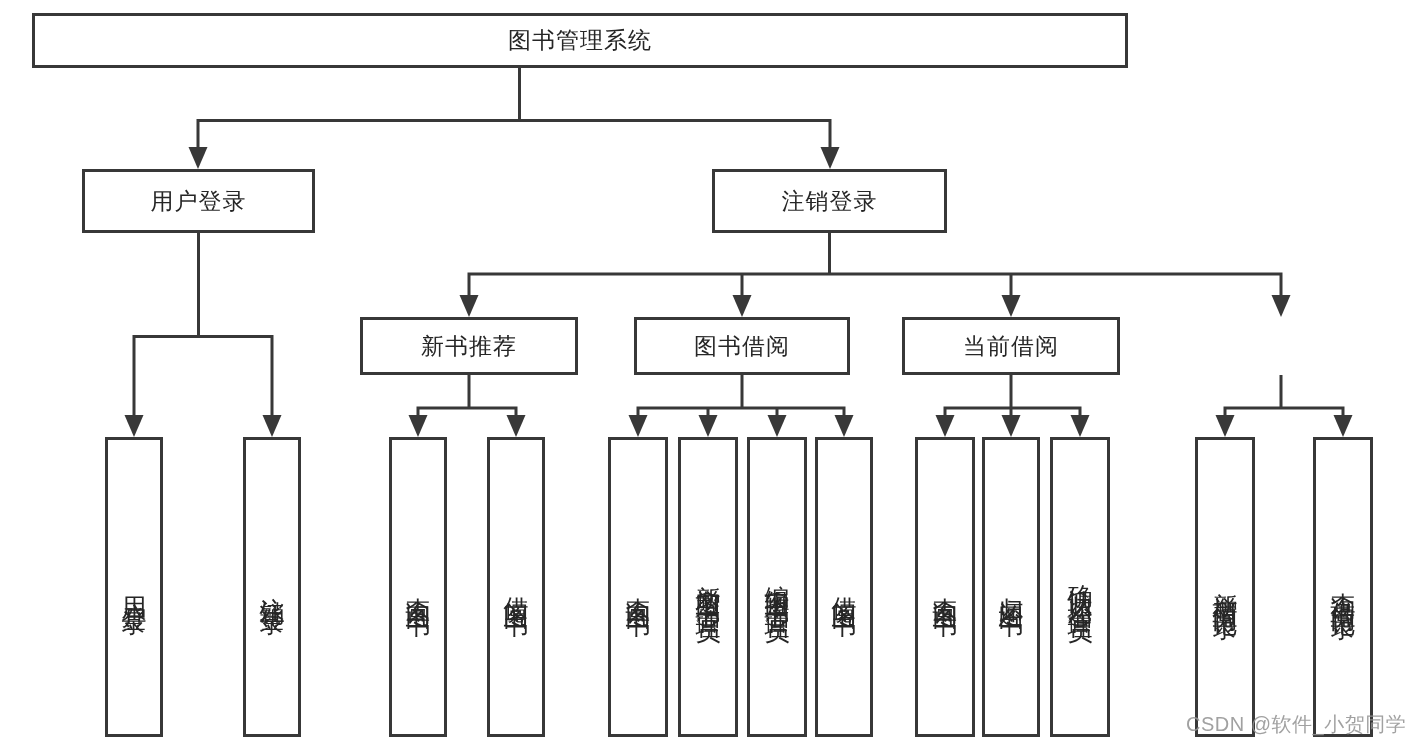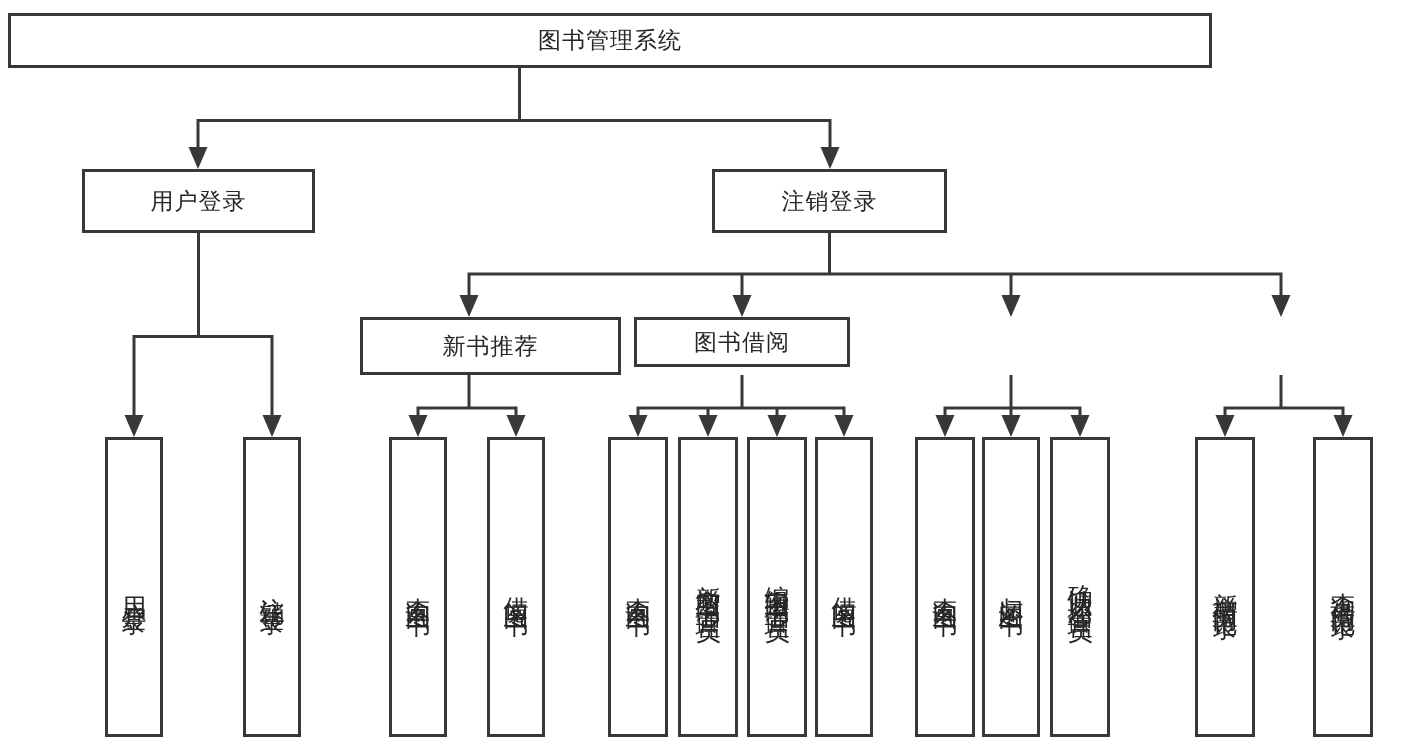--- a/index.html
+++ b/index.html
@@ -86,40 +86,42 @@
       <polygon fill="#383838" points="1001.5,415 1020.5,415 1011,437"></polygon>
       <polygon fill="#383838" points="1070.5,415 1089.5,415 1080,437"></polygon>
     </g>
     <g>
       <path d="M1281 375 V409.5 M1223.5 408 H1344.5 M1225 408 V418 M1343 408 V418" stroke="#383838" stroke-width="3" fill="none"></path>
       <polygon fill="#383838" points="1215.5,415 1234.5,415 1225,437"></polygon>
       <polygon fill="#383838" points="1333.5,415 1352.5,415 1343,437"></polygon>
     </g>
   </svg>
 
-  <div class="box h-box" style="left:8px;top:13px;width:1204px;height:55px">图书管理系统</div>
+  <div class="box h-box" style="left:32px;top:13px;width:1096px;height:55px">图书管理系统</div>
 
   <div class="box h-box" style="left:82px;top:169px;width:233px;height:64px">用户登录</div>
   <div class="box h-box" style="left:712px;top:169px;width:235px;height:64px">注销登录</div>
 
-  <div class="box h-box" style="left:360px;top:317px;width:261px;height:58px">新书推荐</div>
-  <div class="box h-box" style="left:634px;top:317px;width:216px;height:50px">图书借阅</div>
+  <div class="box h-box" style="left:360px;top:317px;width:218px;height:58px">新书推荐</div>
+  <div class="box h-box" style="left:634px;top:317px;width:216px;height:58px">图书借阅</div>
+  <div class="box h-box" style="left:902px;top:317px;width:218px;height:58px">当前借阅</div>
 
   <div class="box v-box" style="left:105px;top:437px;width:58px;height:300px">用户登录</div>
   <div class="box v-box" style="left:243px;top:437px;width:58px;height:300px">注销登录</div>
 
   <div class="box v-box" style="left:389px;top:437px;width:58px;height:300px">查询图书</div>
   <div class="box v-box" style="left:487px;top:437px;width:58px;height:300px">借阅图书</div>
 
   <div class="box v-box" style="left:608px;top:437px;width:60px;height:300px">查询图书</div>
   <div class="box v-box" style="left:678px;top:437px;width:60px;height:300px">新增图书（管理员）</div>
   <div class="box v-box" style="left:747px;top:437px;width:60px;height:300px">编辑图书（管理员）</div>
   <div class="box v-box" style="left:815px;top:437px;width:58px;height:300px">借阅图书</div>
 
   <div class="box v-box" style="left:915px;top:437px;width:60px;height:300px">查询图书</div>
   <div class="box v-box" style="left:982px;top:437px;width:58px;height:300px">归还图书</div>
   <div class="box v-box" style="left:1050px;top:437px;width:60px;height:300px">确认归还（管理员）</div>
 
   <div class="box v-box" style="left:1195px;top:437px;width:60px;height:300px">新增借阅记录</div>
   <div class="box v-box" style="left:1313px;top:437px;width:60px;height:300px">查询借阅记录</div>
 
+  <div class="watermark">CSDN @软件_小贺同学</div>
 
 </div>
 
 </body></html>

